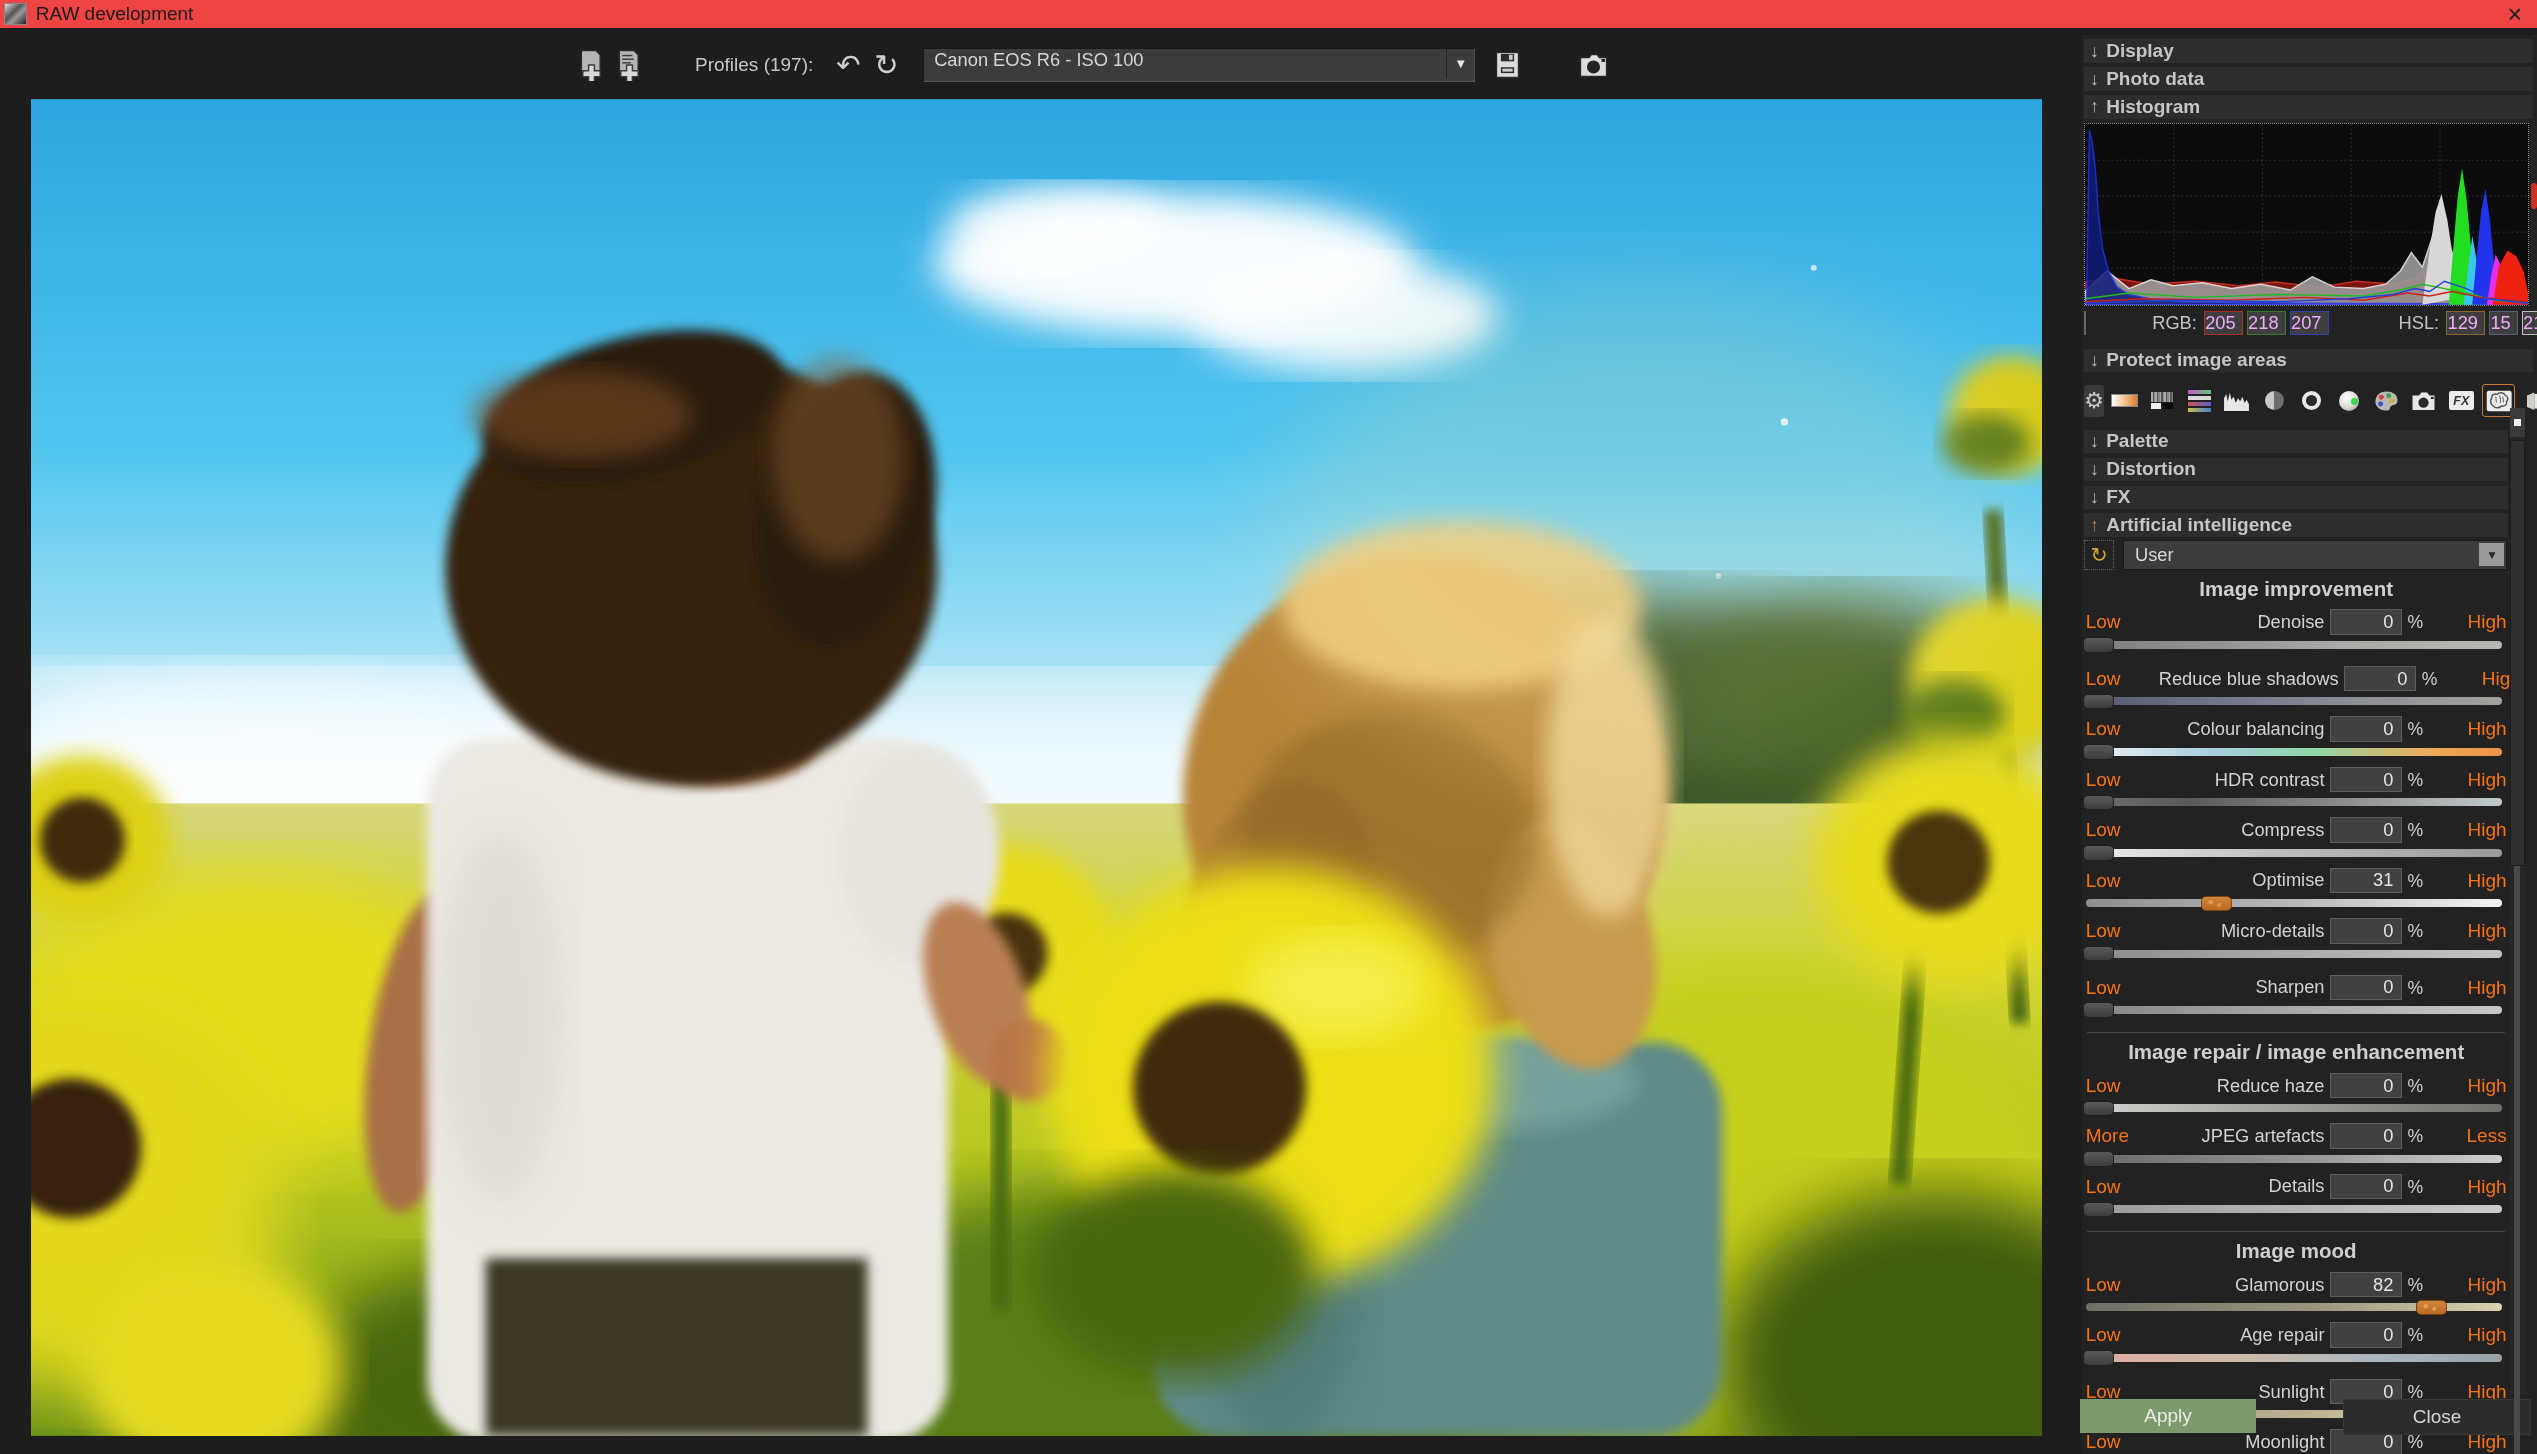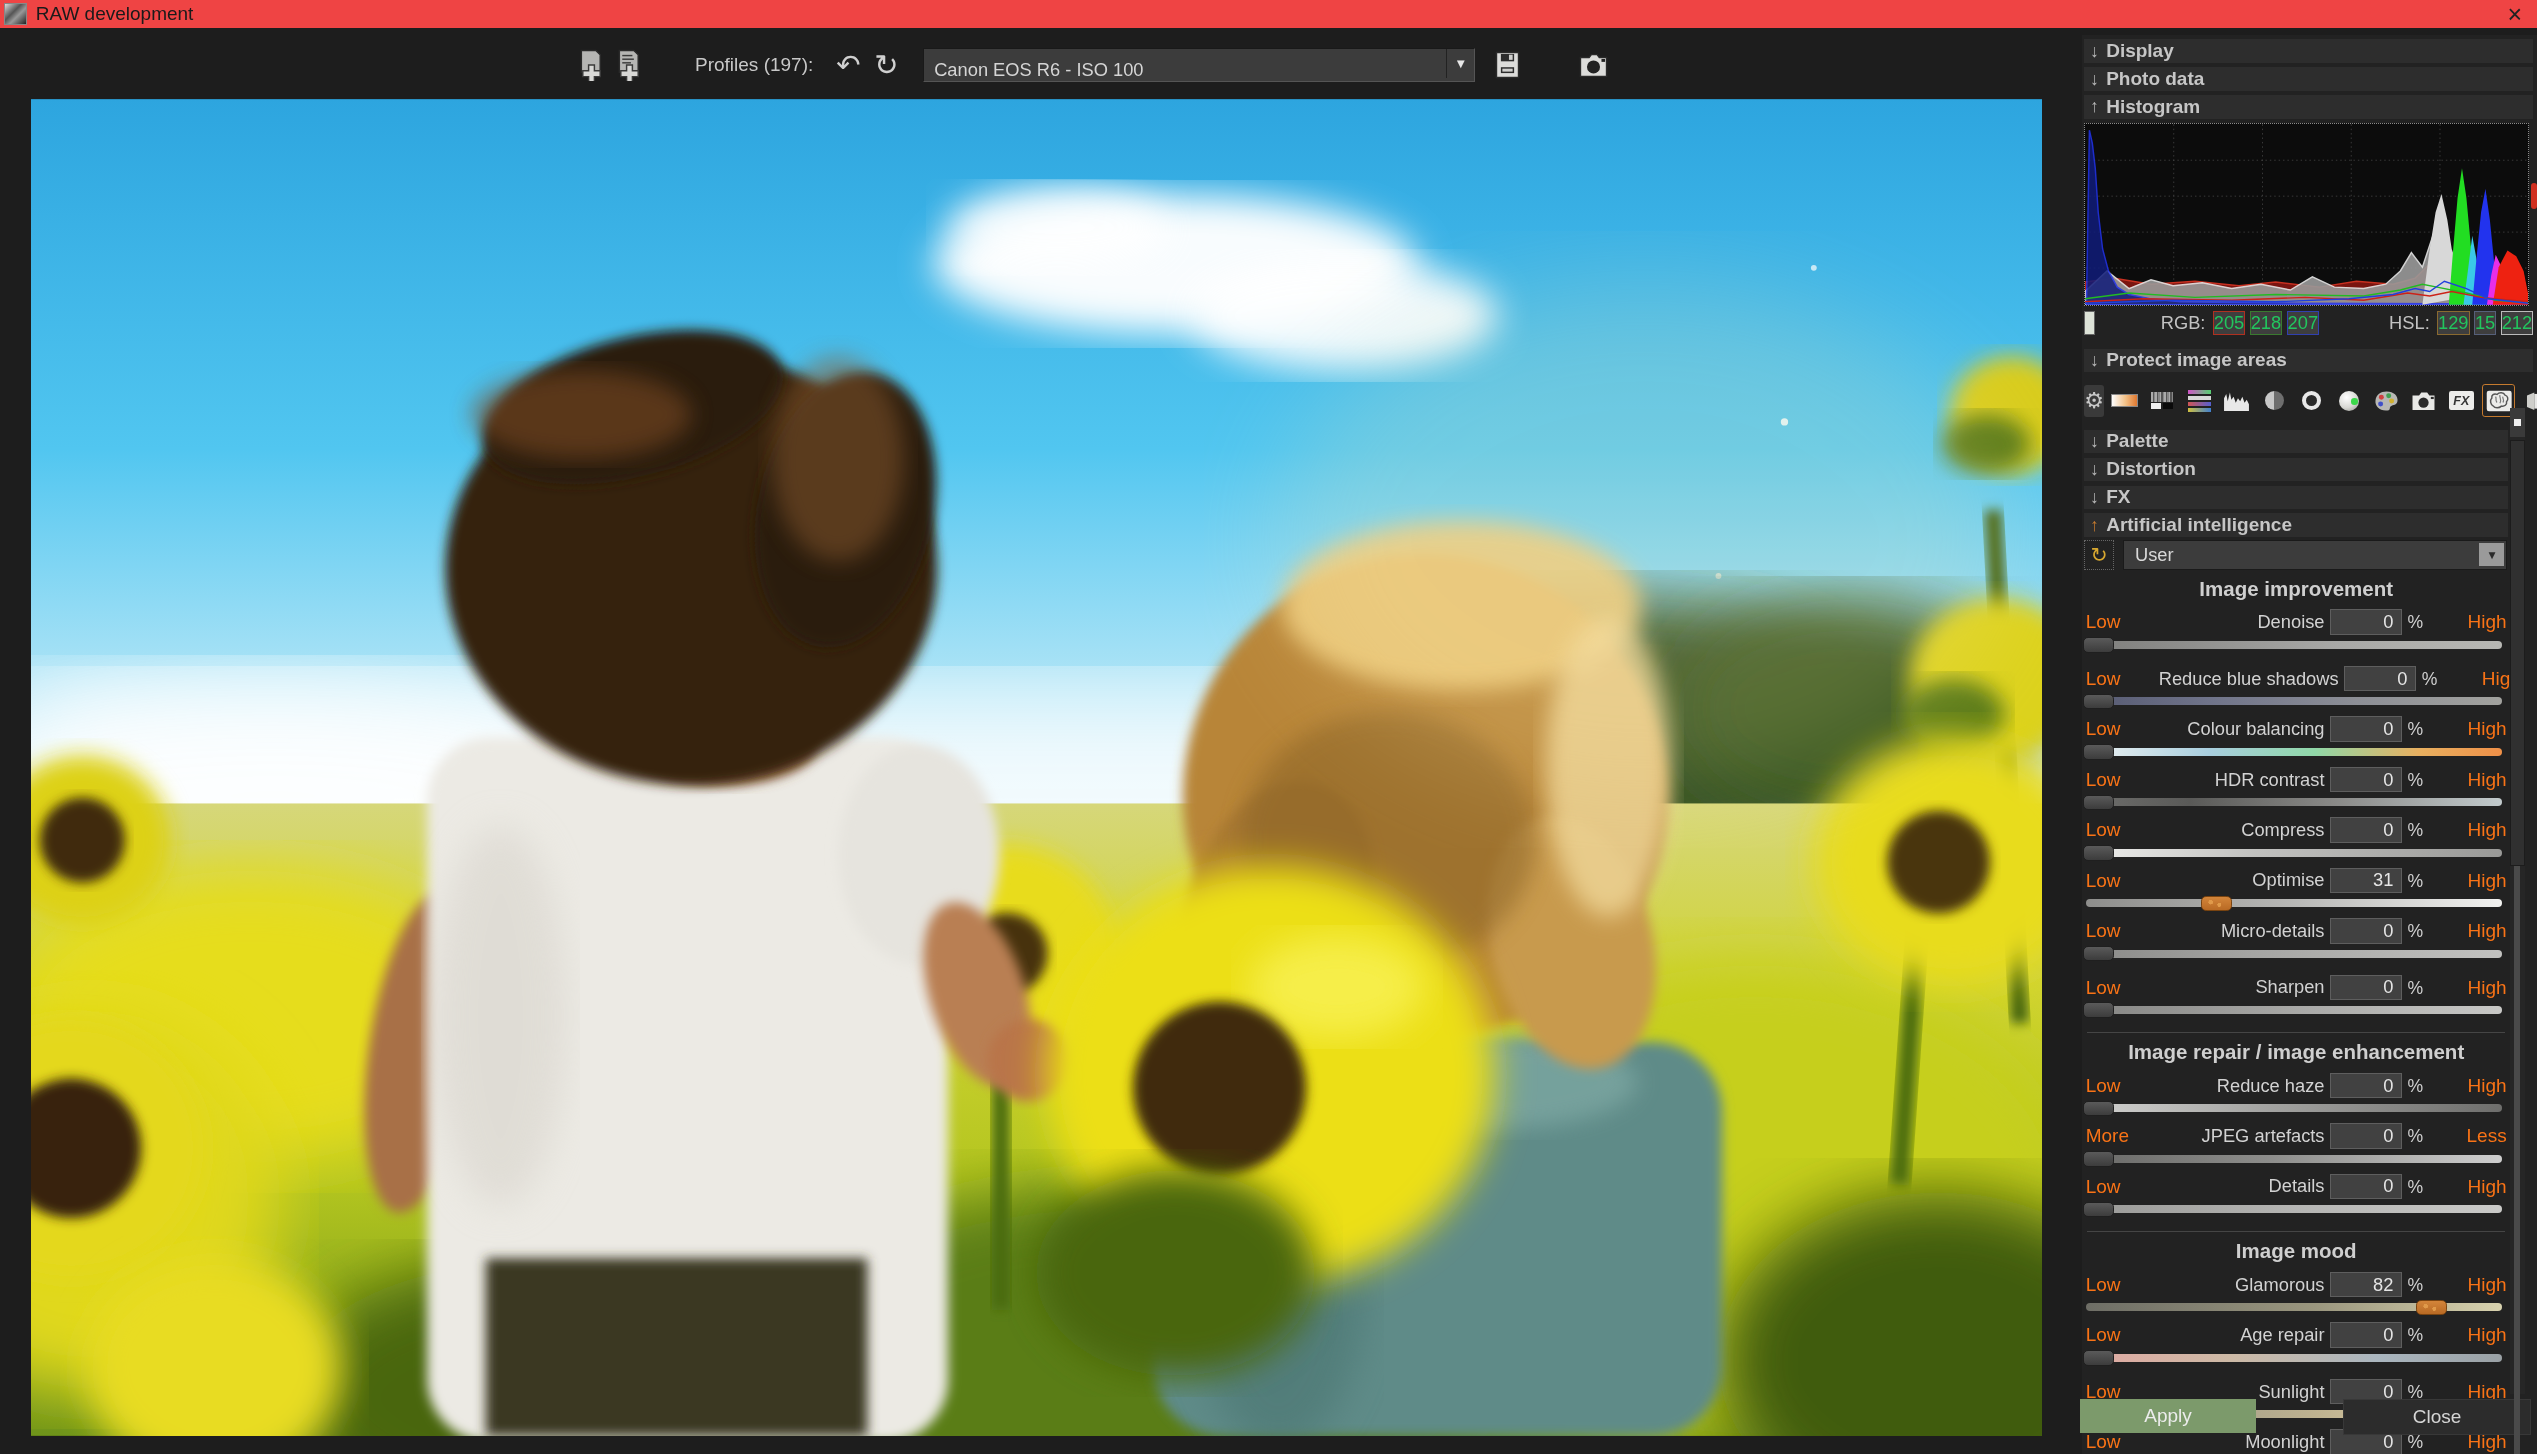--- a/index.html
+++ b/index.html
@@ -19,21 +19,21 @@
   #dialog-bg{left:0;top:28px;width:2538px;height:1427px;background:#1d1d1d;}
 
   
   #toolbar{left:0;top:41px;width:2077px;height:48px;display:flex;align-items:center;}
   .tb-iconbtn{width:38px;height:38px;display:flex;align-items:center;justify-content:center;
       border-radius:2.9px;}
   .tb-glyph{font-size:29px;color:#cfcfcf;line-height:1;}
   #profiles-label{font-size:19px;color:#c8c8c8;margin-left:47px;}
   #profile-select{margin-left:17.6px;width:550px;height:32px;background:#3c3c3c;
       border:1.5px solid #191919;border-right-color:#555;border-bottom-color:#555;
-      display:flex;align-items:flex-end;position:relative;}
+      display:flex;align-items:flex-start;position:relative;}
   #profile-select .sel-text{font-size:18.3px;color:#d5d5d5;margin-left:10.3px;}
   #profile-select .sel-arrow{position:absolute;right:0;top:0;width:26.4px;height:29px;
       display:flex;align-items:center;justify-content:center;background:#3c3c3c;
       border-left:0.7px solid #222;color:#e8e8e8;font-size:13.2px;}
 
   
   #viewport{left:31px;top:99px;width:2011px;height:1337px;background:#000;overflow:hidden;}
 
   
   #rightpanel{left:2082px;top:35px;width:456px;height:1419px;background:#222222;}
@@ -41,21 +41,21 @@
   .secbar{height:23.5px;background:#2d2d2d;display:flex;align-items:center;margin-bottom:4.4px;}
   .secbar .arrow{font-size:17.6px;margin:0 7.3px 0 5.9px;color:#b5b5b5;font-weight:bold;}
   .secbar .arrow.accent{color:#c57a2e;}
   .secbar .lbl{font-size:19px;font-weight:bold;color:#c6c6c6;}
   .narrow{width:424px;}
 
   
   #histo-box{width:443px;height:181px;background:#0c0c0c;border:0.7px dotted #8a8a8a;margin-top:1.5px;}
   #readout{display:flex;align-items:center;height:26.4px;margin-top:3.7px;font-size:18.3px;color:#c2c2c2;}
   .valbox{width:41px;height:22px;background:#3e3e3e;display:flex;align-items:center;
-      justify-content:flex-end;padding-right:0;font-size:18.3px;color:#22c55e;}
+      justify-content:flex-end;padding-right:6px;font-size:18.3px;color:#f0abfc;}
   #swatch{width:22px;height:22px;border:0.7px solid #666;}
 
   
   #tools-row{display:flex;align-items:center;height:37px;margin-top:10.3px;}
   .toolbtn{width:31px;height:31px;margin-left:4.4px;border-radius:2.9px;display:flex;
       align-items:center;justify-content:center;border:1.5px solid transparent;}
   .toolbtn.active{border-color:#c57a2e;}
   #gear-btn{width:32px;height:32px;background:#3a3a3a;border-radius:2.9px;display:flex;
       align-items:center;justify-content:center;font-size:22px;color:#c8c8c8;}
 

